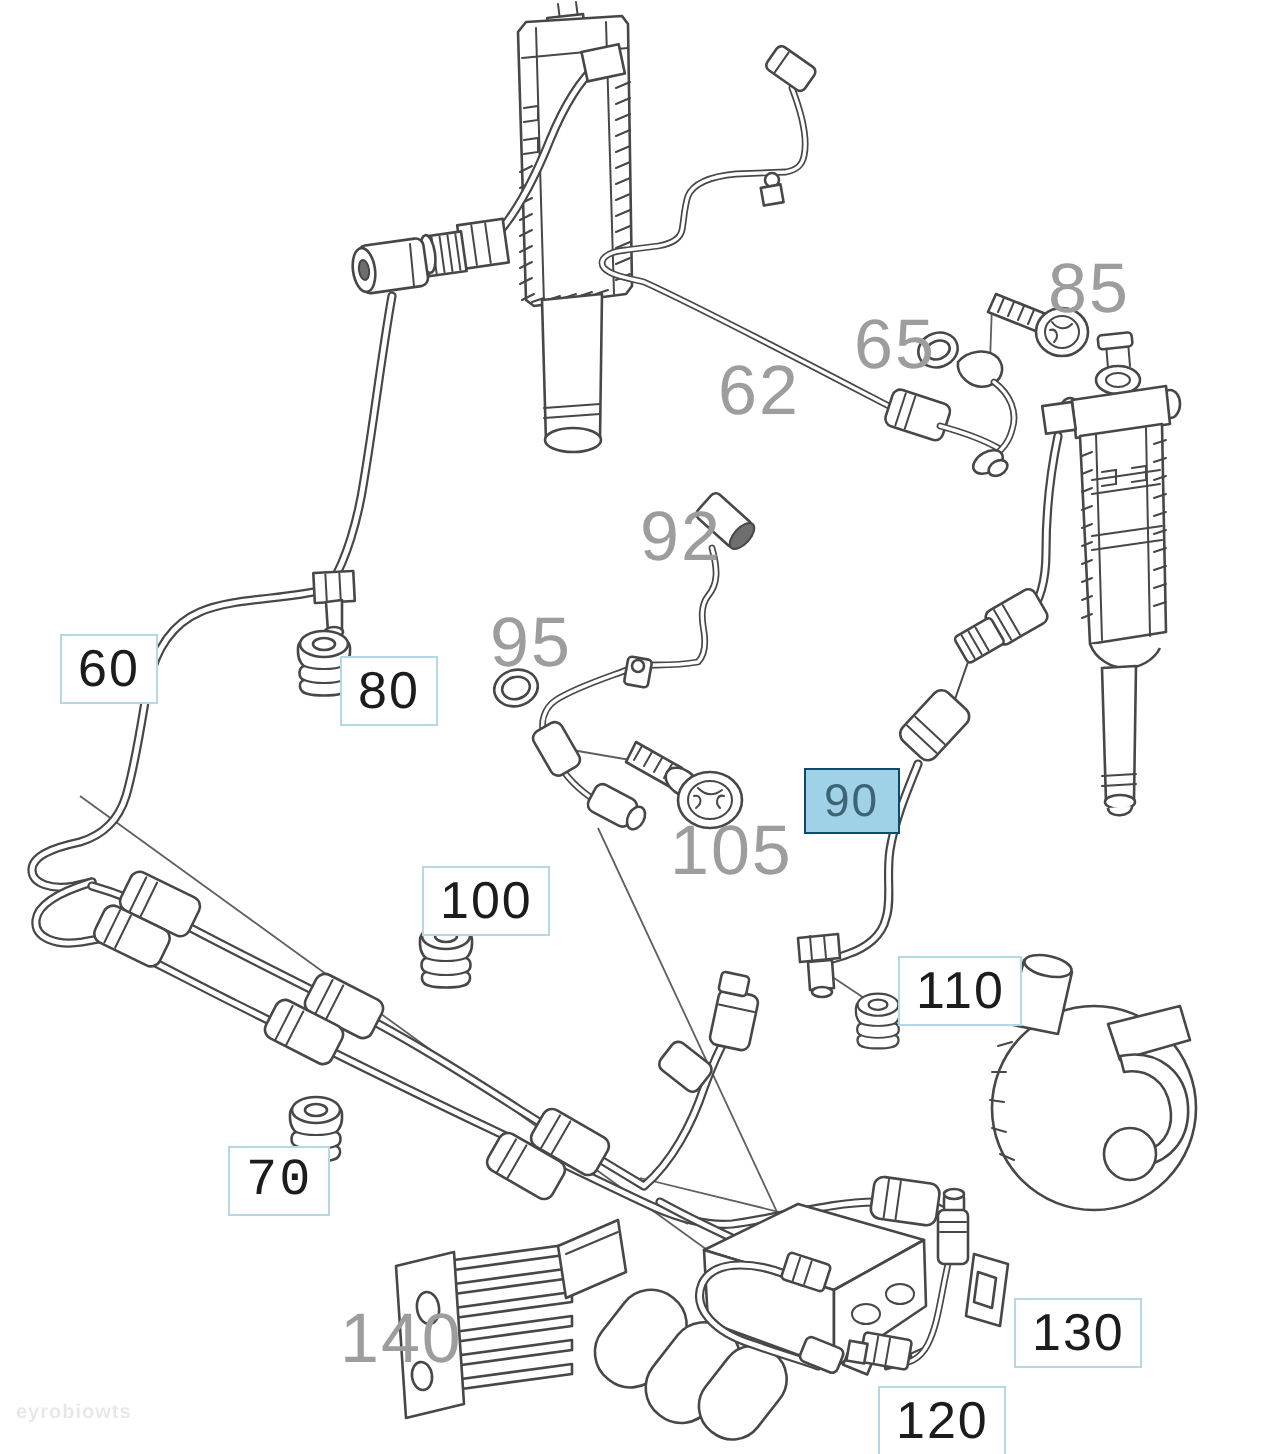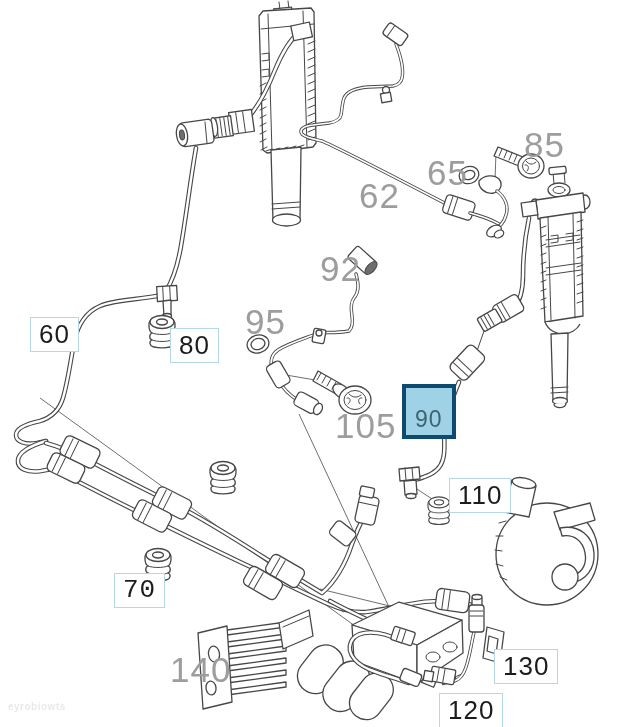--- a/index.html
+++ b/index.html
@@ -14,29 +14,29 @@
   .dk{fill:#6e6e6e;stroke:#474747;stroke-width:1;}
   .pipe-casing{fill:none;stroke:#474747;stroke-width:4.6;stroke-linecap:round;stroke-linejoin:round;}
   .pipe-core{fill:none;stroke:#fff;stroke-width:2.4;stroke-linecap:round;stroke-linejoin:round;}
   .pipe-casing-t{fill:none;stroke:#474747;stroke-width:3.4;stroke-linecap:round;stroke-linejoin:round;}
   .pipe-core-t{fill:none;stroke:#fff;stroke-width:1.7;stroke-linecap:round;stroke-linejoin:round;}
   
   .callout{position:absolute;line-height:1;white-space:nowrap;}
   .boxed{background:#fff;border:1px solid #b5d8e6;color:#1c1c1c;font-size:26px;
          padding:3px 8px 4px;letter-spacing:1px;}
   .plain{color:#9d9d9d;font-size:35px;letter-spacing:1px;}
-  .highlight{background:#9fd2e7;border:4px solid #0c4a6e;color:#3d6474;font-size:23px;
-         padding:20px 9px 4px;letter-spacing:1px;}
+  .highlight{background:#9fd2e7;border:1px solid #0c4a6e;color:#3d6474;font-size:23px;
+         padding:4px 9px 4px;letter-spacing:1px;}
   .c60{left:30px;top:317px;}   .c62{left:359px;top:178px;}
   .c65{left:427px;top:155px;}  .c70{left:114px;top:573px;font-family:Liberation Mono, monospace;}
   .c80{left:170px;top:328px;}  .c85{left:524px;top:127px;}
   .c90{left:402px;top:384px;}  .c92{left:320px;top:251px;}
   .c95{left:245px;top:304px;}  .c100{left:211px;top:433px;}
   .c105{left:335px;top:408px;} .c110{left:449px;top:478px;}
-  .c120{left:407px;top:693px;margin-left:32px;} .c130{left:494px;top:649px;}
+  .c120{left:407px;top:693px;margin-left:32px;} .c130{left:507px;top:649px;}
   .c140{left:170px;top:652px;}
   .watermark{position:absolute;left:8px;top:701px;font-size:10px;font-weight:bold;
          letter-spacing:.5px;color:#000;opacity:.09;}
 </style>
 </head>
 <body>
 
 <div class="stage">
 
 <svg width="634" height="727" viewBox="0 0 634 727">
@@ -312,20 +312,21 @@
 
 <div class="callout boxed c60">60</div>
 <div class="callout plain c62">62</div>
 <div class="callout plain c65">65</div>
 <div class="callout boxed c70">70</div>
 <div class="callout boxed c80">80</div>
 <div class="callout plain c85">85</div>
 <div class="callout highlight c90">90</div>
 <div class="callout plain c92">92</div>
 <div class="callout plain c95">95</div>
+<div class="callout boxed c100">100</div>
 <div class="callout plain c105">105</div>
 <div class="callout boxed c110">110</div>
 <div class="callout boxed c120">120</div>
 <div class="callout boxed c130">130</div>
 <div class="callout plain c140">140</div>
 
 <div class="watermark">eyrobiowts</div>
 
 </div>
 

